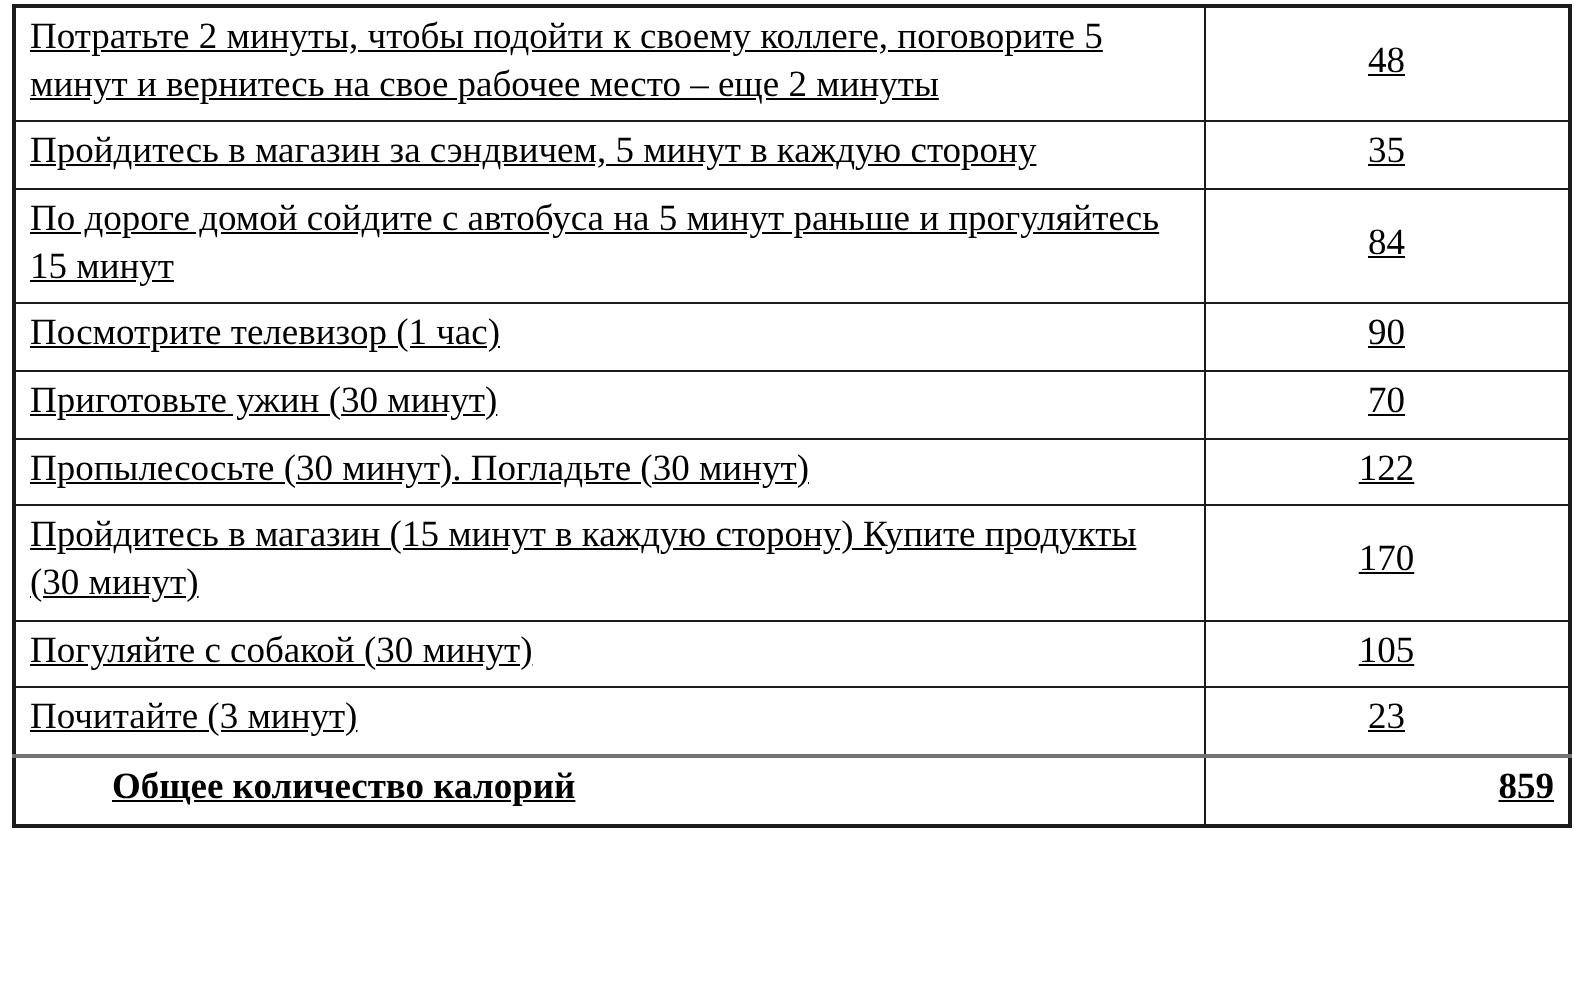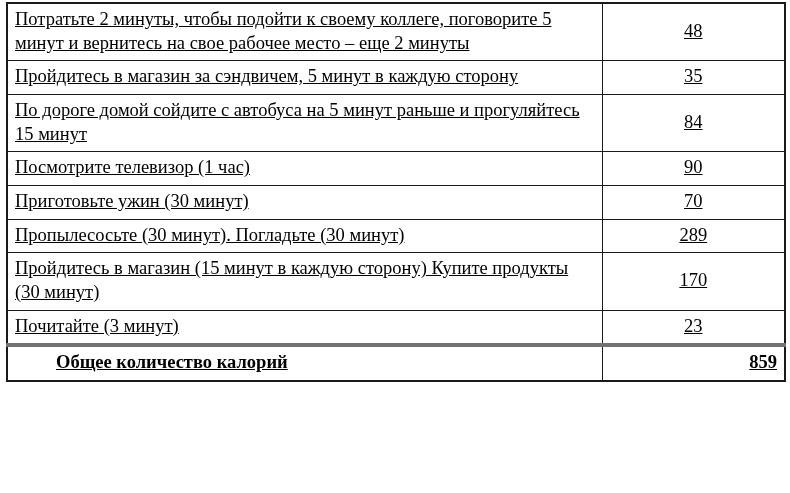--- a/index.html
+++ b/index.html
@@ -37,21 +37,21 @@
   col.c-activity { width: 595px; }
   col.c-value { width: 183px; }
   td.activity {
     text-align: left;
   }
   td.value {
     text-align: center;
   }
   tr.total-row td {
     font-weight: bold;
-    border-top: 4px solid #737373;
+    border-top: 2px solid #737373;
     padding-left: 48px;
   }
   tr.total-row td.activity { text-align: left; }
   tr.total-row td.value { text-align: right; }
 </style>
 </head>
 <body>
 
 <div class="sheet">
   <table class="calorie-table">
@@ -75,25 +75,29 @@
       <tr>
         <td class="activity">Посмотрите телевизор (1 час)</td>
         <td class="value">90</td>
       </tr>
       <tr>
         <td class="activity">Приготовьте ужин (30 минут)</td>
         <td class="value">70</td>
       </tr>
       <tr>
         <td class="activity">Пропылесосьте (30 минут). Погладьте (30 минут)</td>
-        <td class="value">289</td>
+        <td class="value">122</td>
       </tr>
       <tr>
         <td class="activity">Пройдитесь в магазин (15 минут в каждую сторону) Купите продукты (30 минут)</td>
         <td class="value">170</td>
+      </tr>
+      <tr>
+        <td class="activity">Погуляйте с собакой (30 минут)</td>
+        <td class="value">105</td>
       </tr>
       <tr>
         <td class="activity">Почитайте (3 минут)</td>
         <td class="value">23</td>
       </tr>
       <tr class="total-row">
         <td class="activity">Общее количество калорий</td>
         <td class="value">859</td>
       </tr>
     </tbody>

